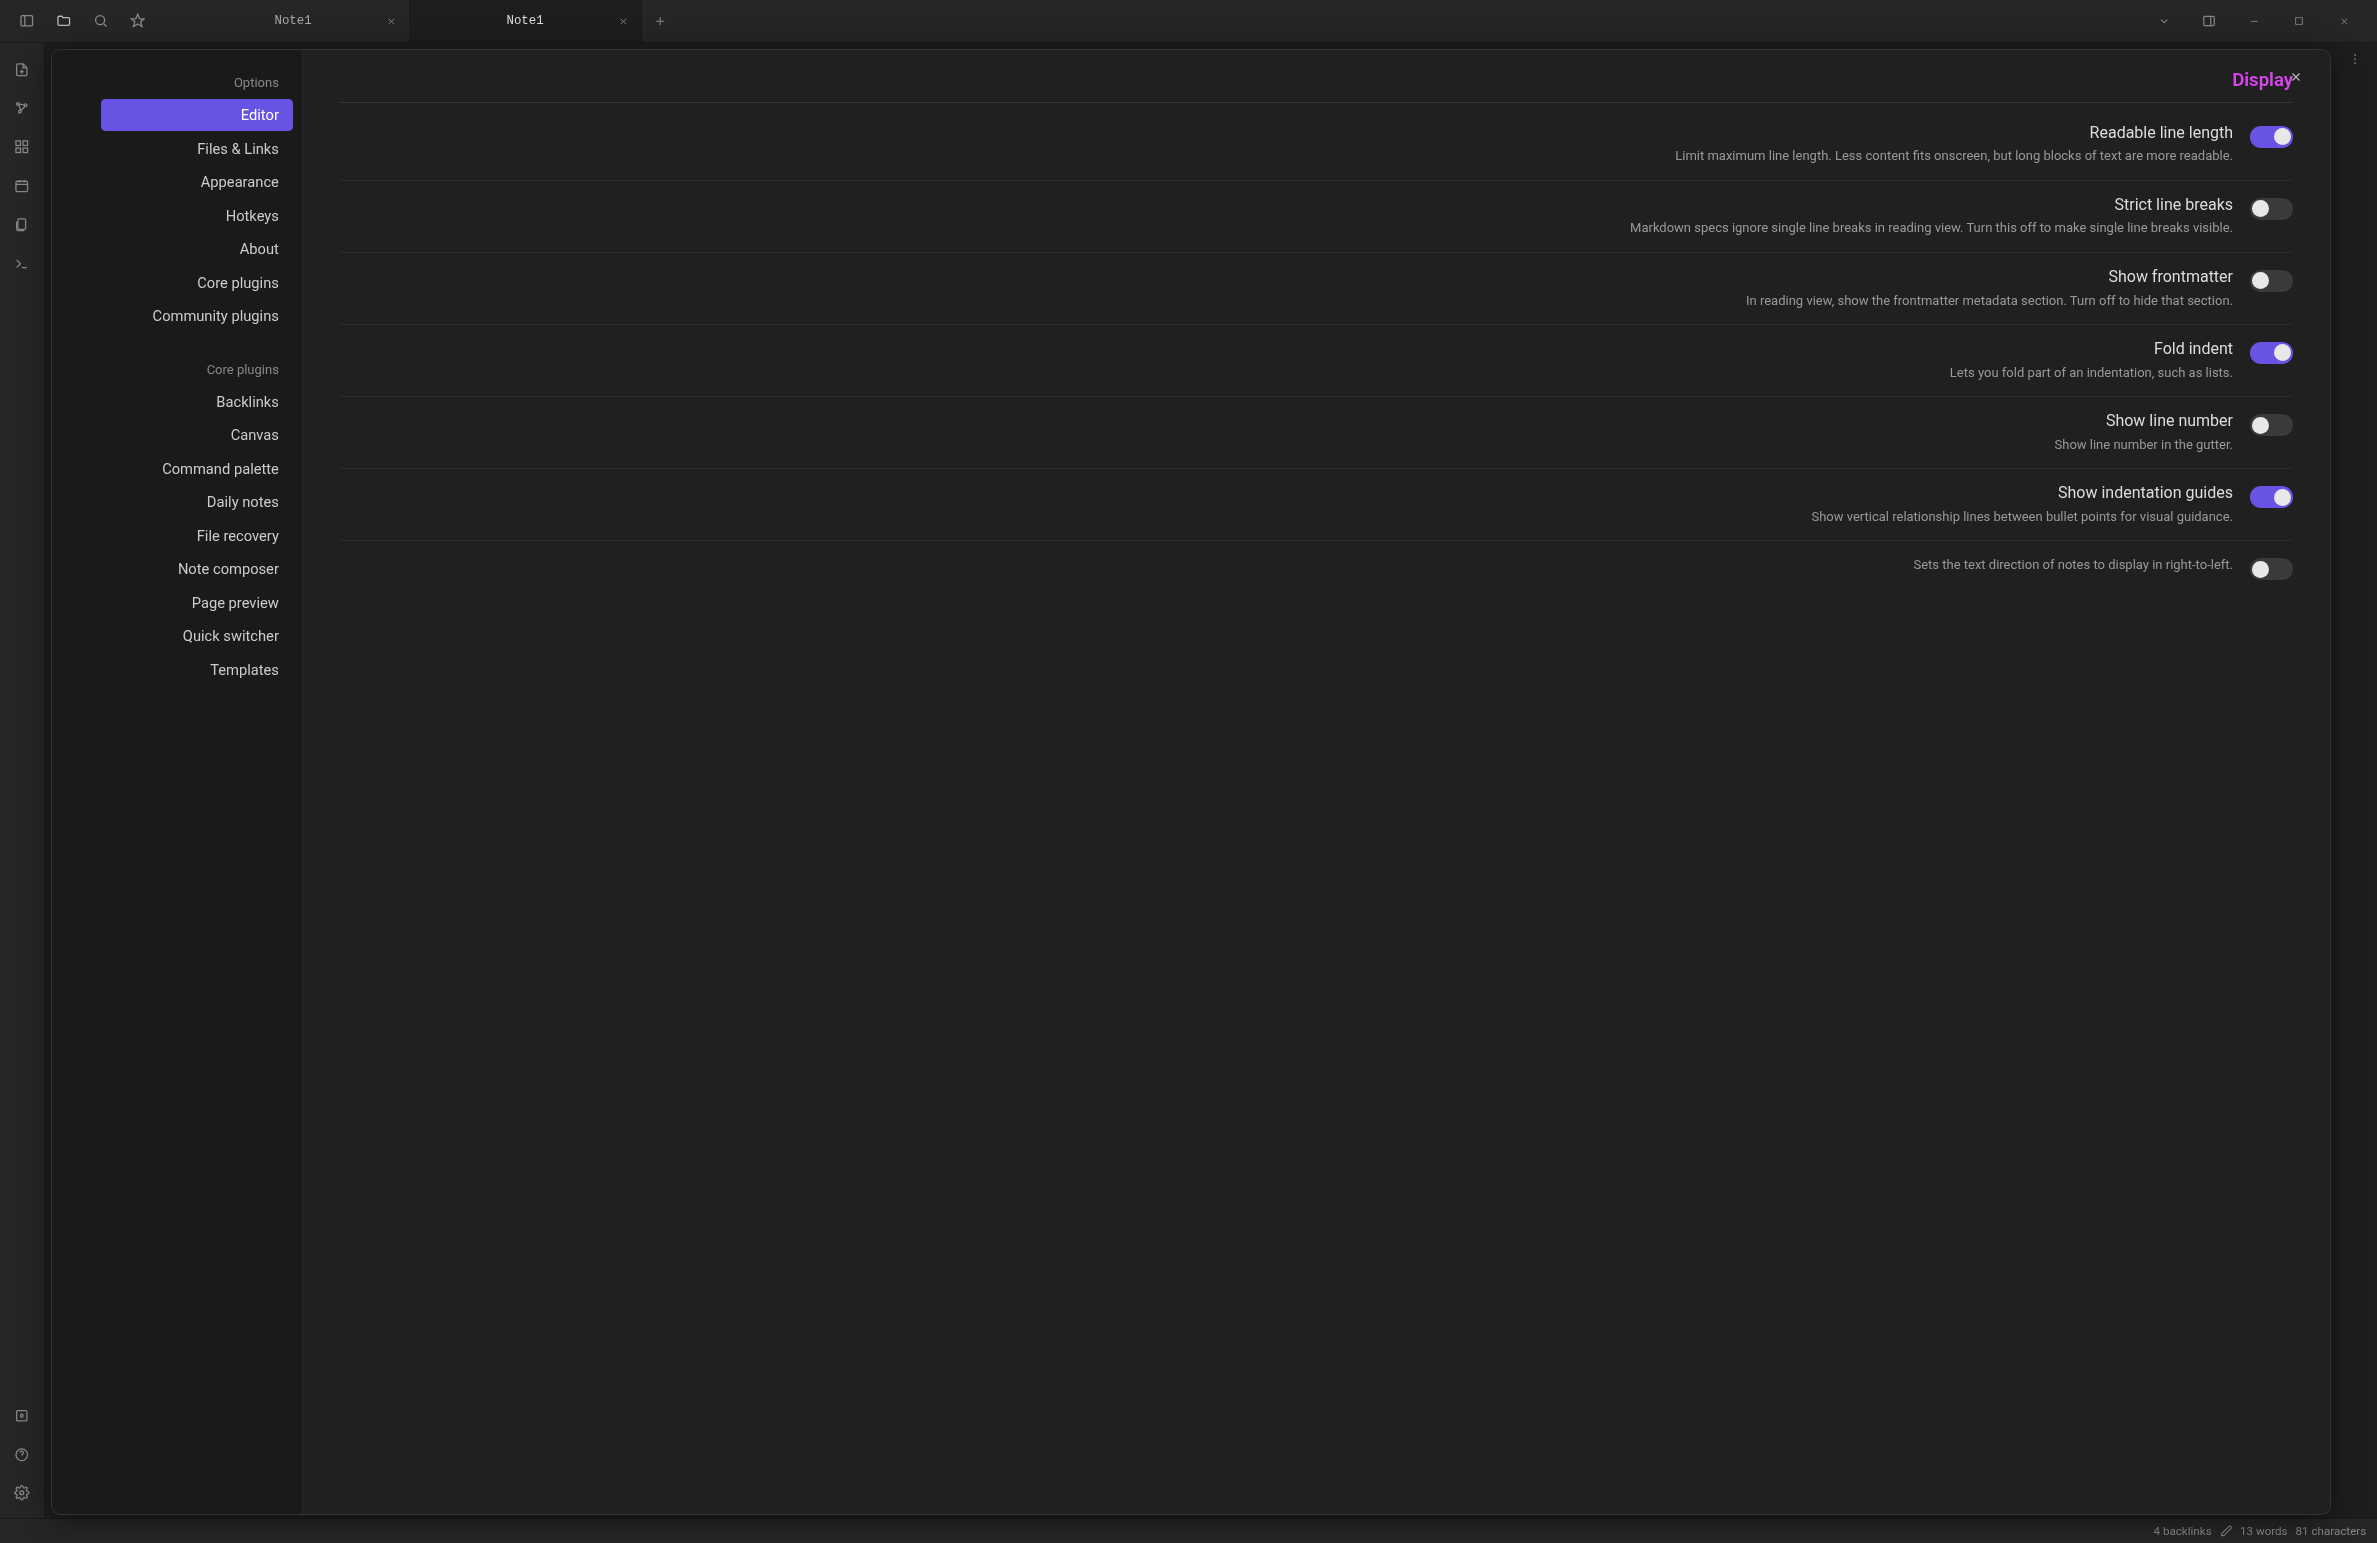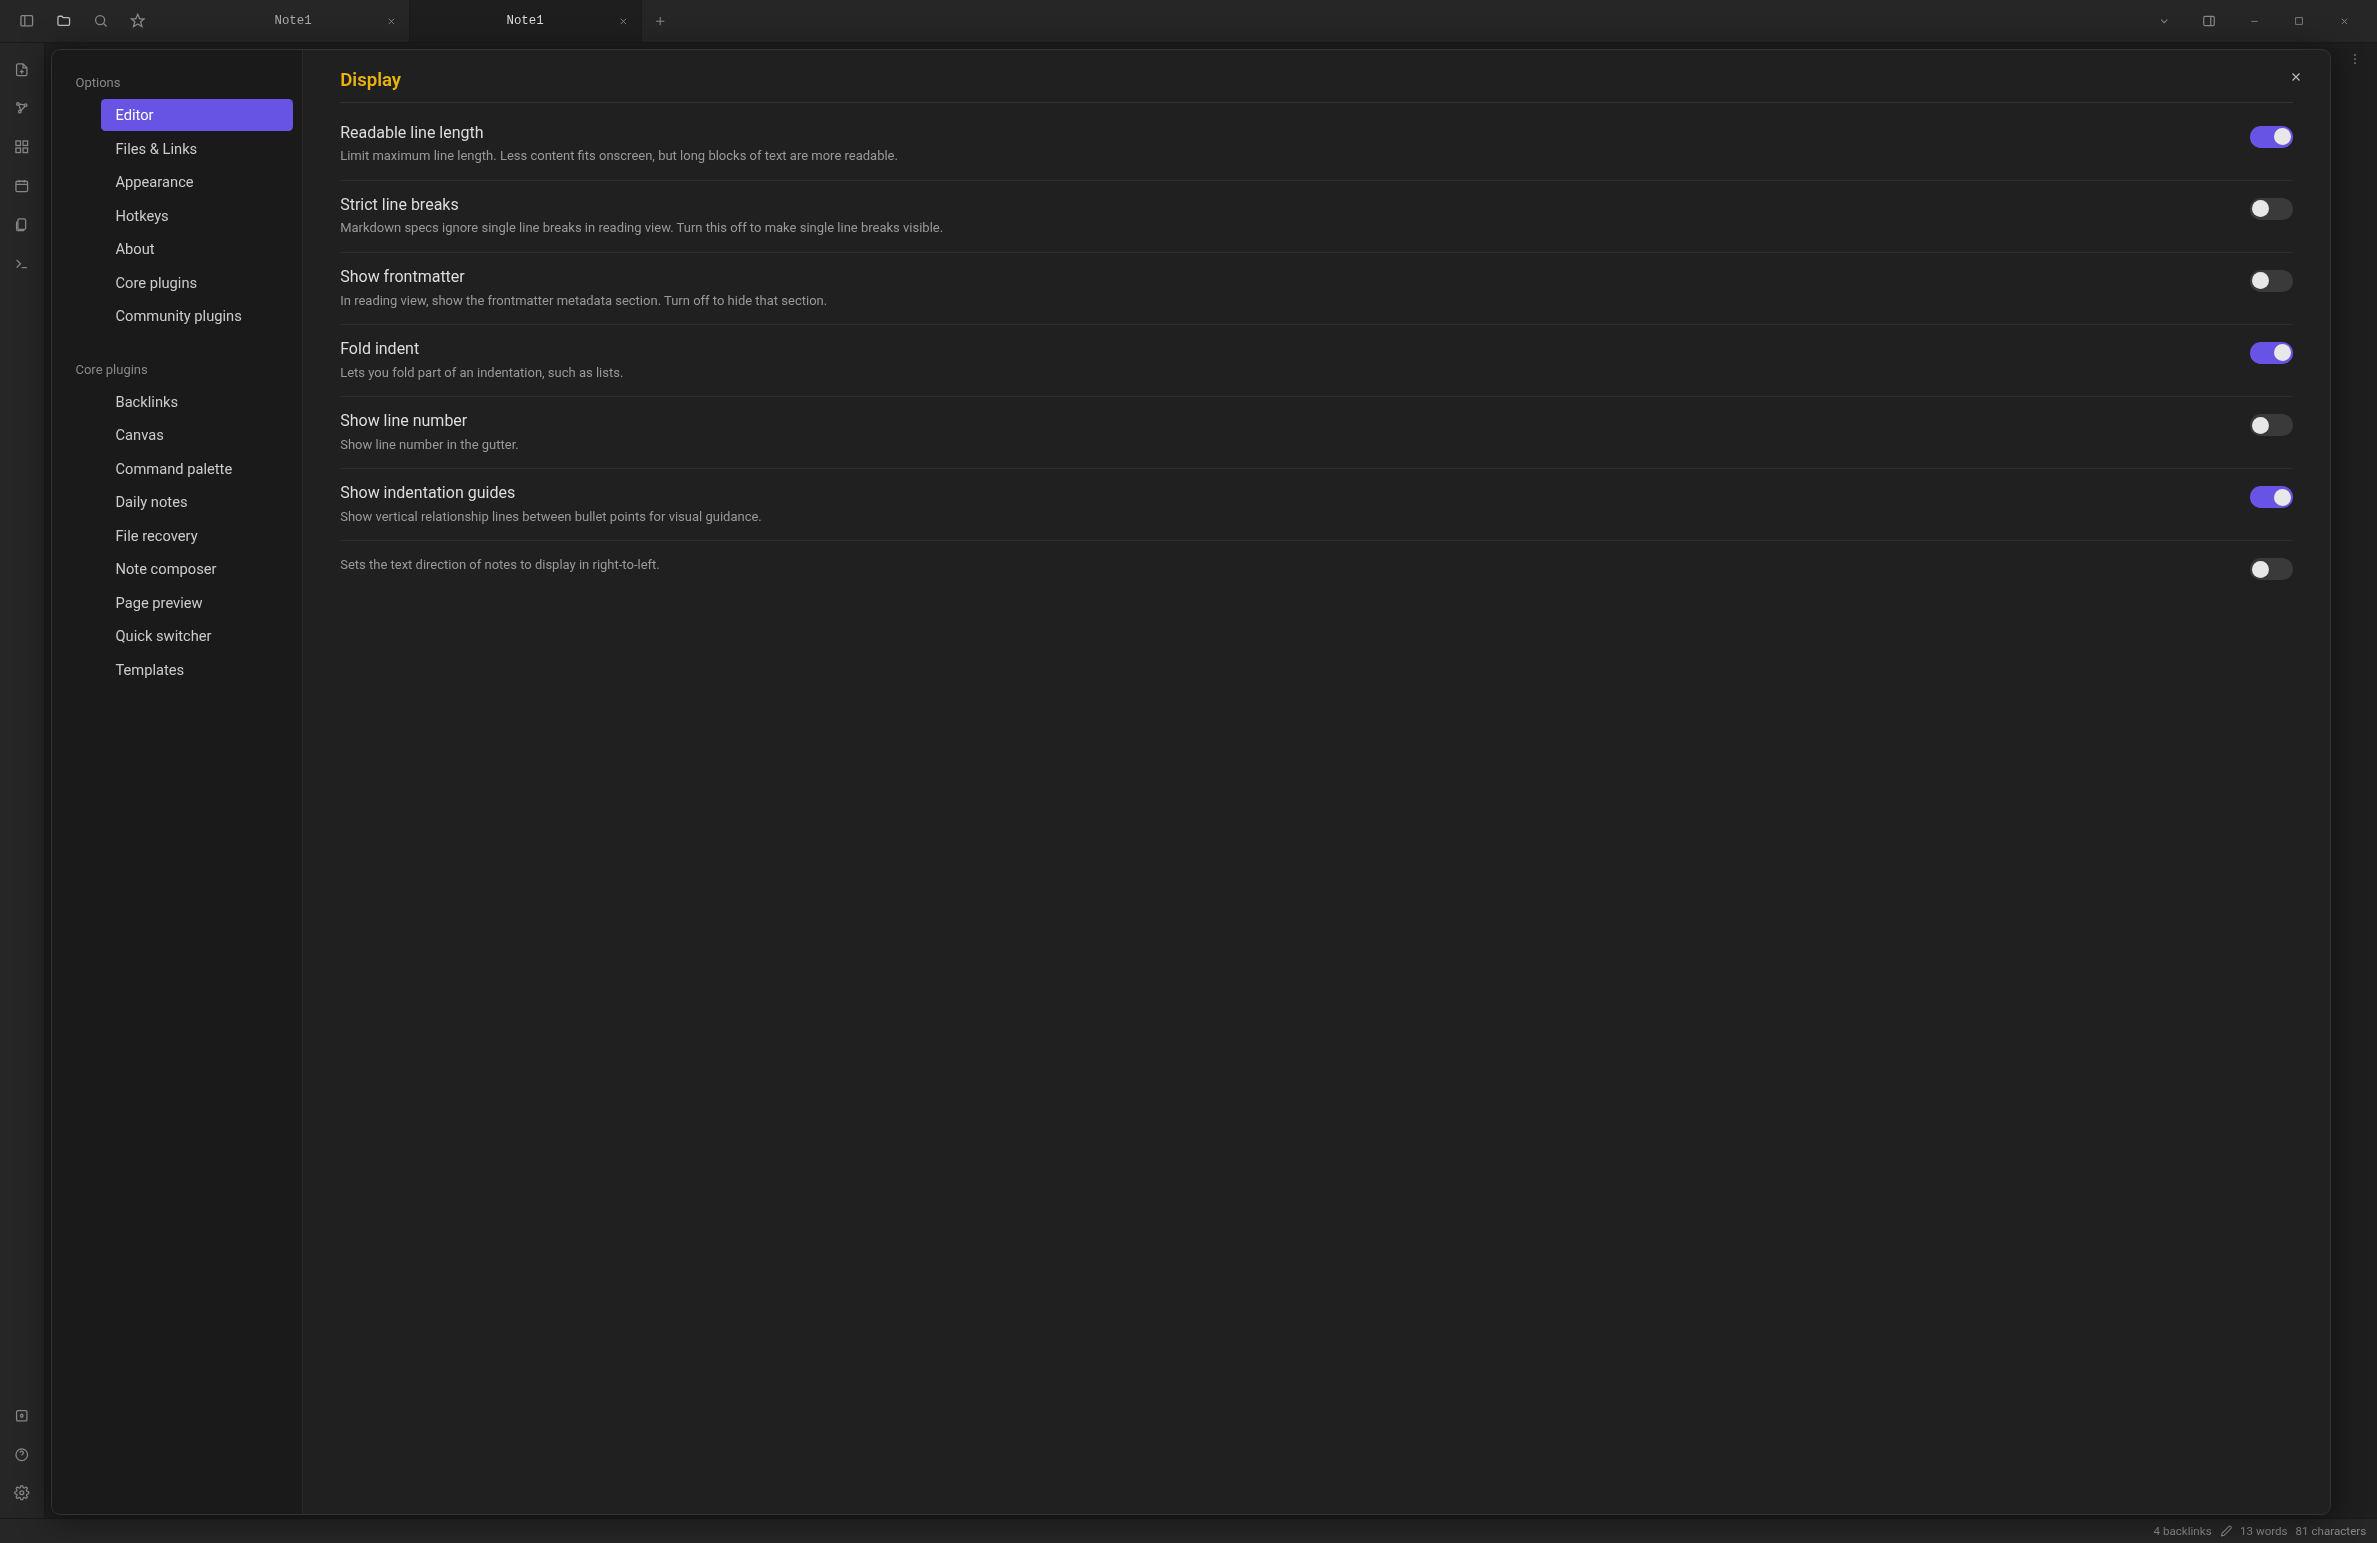--- a/index.html
+++ b/index.html
@@ -71,20 +71,21 @@
     .win-btn {
       width: 28px; height: 28px;
       display: flex; align-items: center; justify-content: center;
       color: #888; cursor: pointer;
     }
 
     
     .main {
       display: flex;
       height: calc(100vh - 43px - 25px);
+      text-align: right;
     }
     .left-rail {
       width: 45px;
       background: #262626;
       display: flex;
       flex-direction: column;
       align-items: center;
       padding-top: 12.4px;
       gap: 10.8px;
       border-right: 0.8px solid #1a1a1a;
@@ -146,21 +147,21 @@
       flex: 1;
       padding: 18.6px 37px 18.6px 37px;
       overflow-y: auto;
       position: relative;
     }
     .settings-content::-webkit-scrollbar { width: 7.7px; }
     .settings-content::-webkit-scrollbar-thumb { background: #3a3a3a; border-radius: 3.9px; }
     .settings-title {
       font-size: 18.6px;
       font-weight: 600;
-      color: #eab308;
+      color: #d946ef;
       padding-bottom: 10.8px;
       border-bottom: 0.8px solid #333;
       margin-bottom: 6.2px;
     }
     .settings-close {
       position: absolute;
       top: 14px; right: 21.7px;
       width: 25px; height: 25px;
       display: flex; align-items: center; justify-content: center;
       color: #bbb; cursor: pointer; border-radius: 4.6px;

